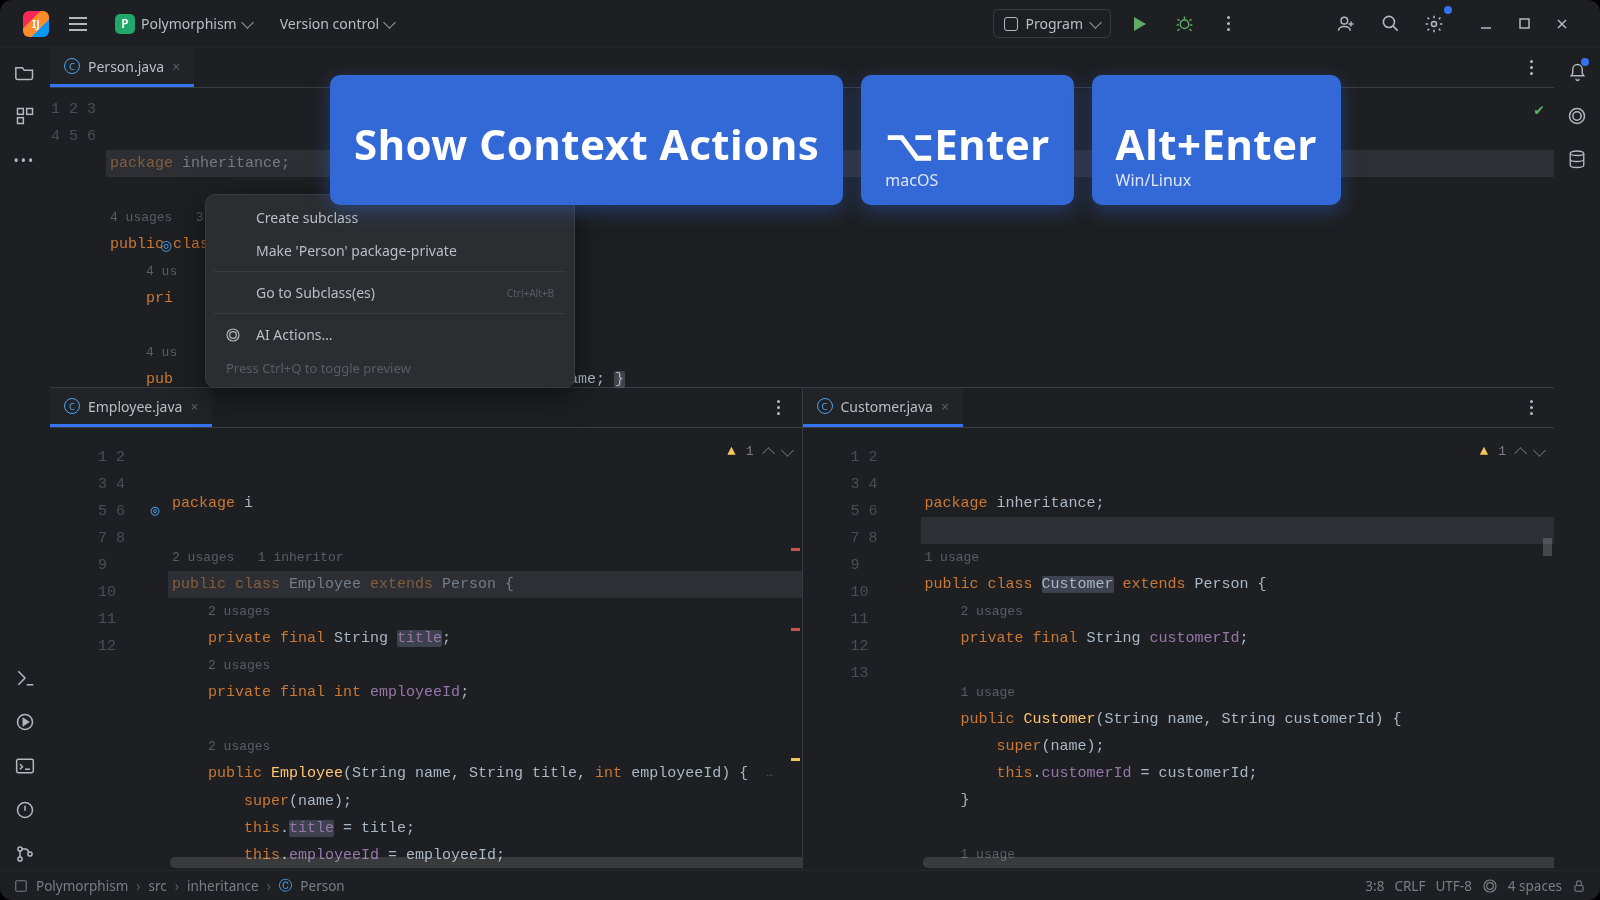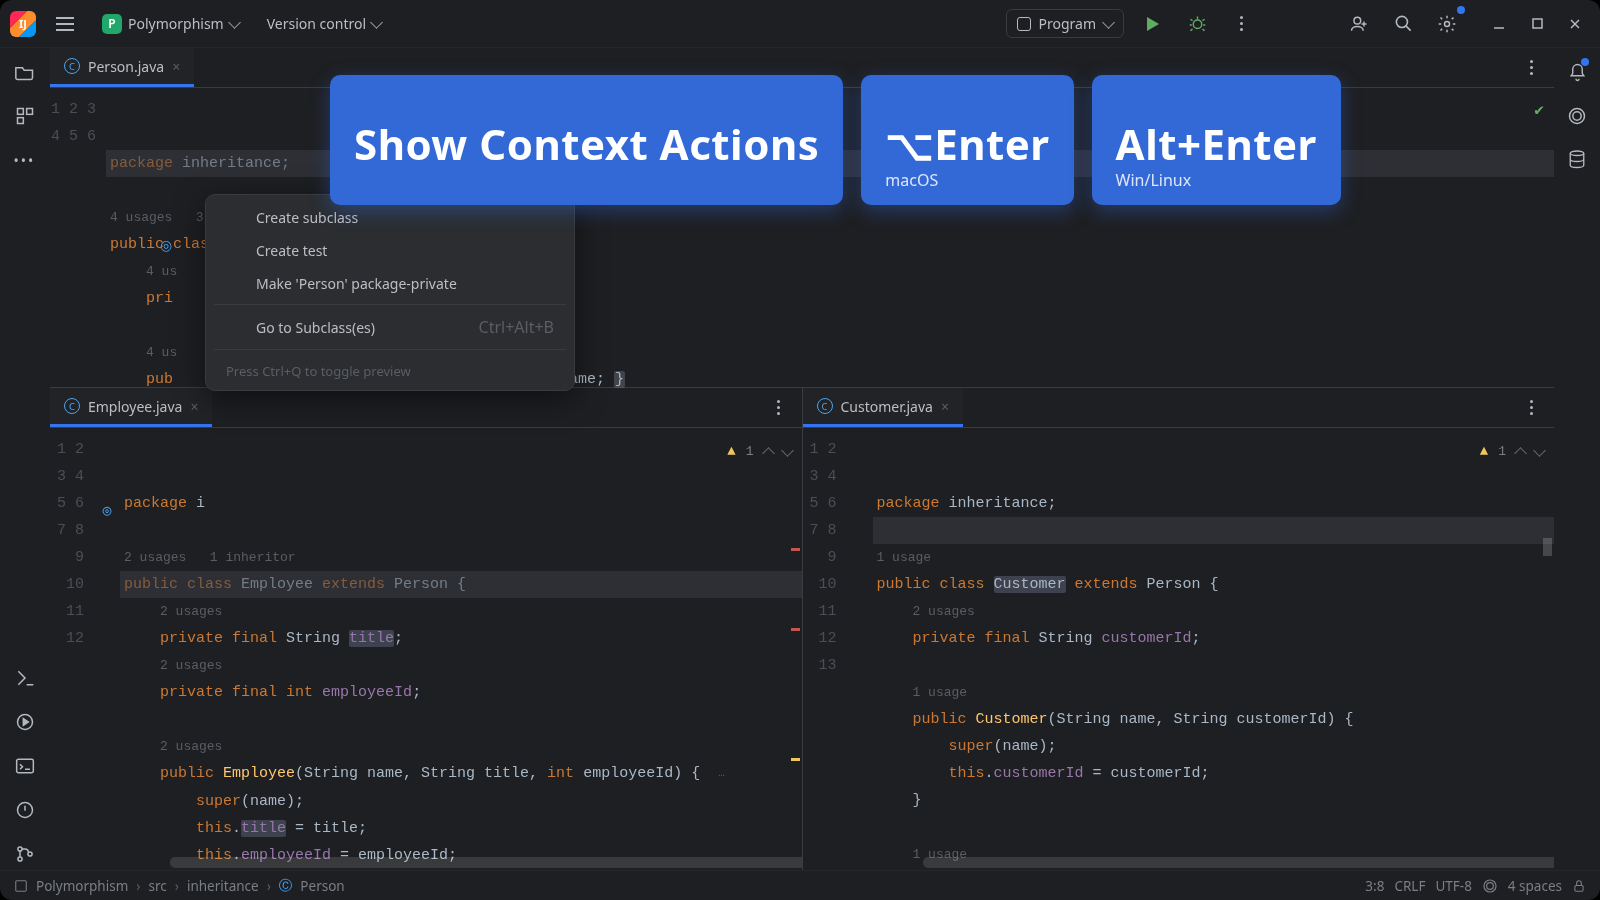--- a/index.html
+++ b/index.html
@@ -26,21 +26,21 @@
     --warn:#f2c55c;
     --ok:#5fad65;
     --link:#589df6;
   }
   *{box-sizing:border-box;}
   html,body{margin:0;padding:0;width:1600px;height:900px;background:#000;overflow:hidden;}
   body{font-family:"Segoe UI",system-ui,sans-serif;font-size:14px;color:var(--text);}
   .app{position:absolute;left:0;top:0;width:1600px;height:900px;background:var(--bg);border-radius:12px;overflow:hidden;}
 
   
-  .titlebar{height:48px;display:flex;align-items:center;padding:0 10px;gap:14px;border-bottom:1px solid rgba(255,255,255,0.03);}
+  .titlebar{height:48px;display:flex;align-items:center;padding:0 23px;gap:14px;border-bottom:1px solid rgba(255,255,255,0.03);}
   .titlebar .logo{width:26px;height:26px;border-radius:6px;background:linear-gradient(135deg,#fe2857 0 33%,#fd8c2d 33% 66%,#0898f4 66%);display:flex;align-items:center;justify-content:center;font-size:11px;font-weight:700;color:#fff;}
   .iconbtn{width:30px;height:30px;display:flex;align-items:center;justify-content:center;border-radius:6px;color:var(--icon);cursor:pointer;}
   .project-chip{display:flex;align-items:center;gap:8px;padding:4px 8px;border-radius:6px;}
   .project-chip .sq{width:20px;height:20px;border-radius:5px;background:#22a76a;display:flex;align-items:center;justify-content:center;color:#fff;font-weight:600;font-size:12px;}
   .dd{display:flex;align-items:center;gap:6px;color:var(--text);}
   .chev{width:9px;height:9px;border-right:1.6px solid currentColor;border-bottom:1.6px solid currentColor;transform:rotate(45deg);margin-top:-3px;opacity:.8;}
   .chev.up{transform:rotate(-135deg);margin-top:3px;}
   .spacer{flex:1;}
   .run-chip{display:flex;align-items:center;gap:8px;padding:4px 10px;border:1px solid var(--border);border-radius:6px;color:var(--text);}
   .run-chip .sq2{width:14px;height:14px;border:1.6px solid var(--icon);border-radius:3px;}
@@ -72,21 +72,21 @@
 
   .editors{flex:1;display:flex;flex-direction:column;min-height:0;}
   .editor-top{height:300px;border-bottom:1px solid var(--border);position:relative;}
   .editor-split{flex:1;display:flex;min-height:0;}
   .pane{flex:1;display:flex;flex-direction:column;min-width:0;border-right:1px solid var(--border);}
   .pane:last-child{border-right:none;}
   .pane .tabrow{height:40px;}
 
   .codewrap{flex:1;display:flex;font-family:Liberation Mono, monospace;font-size:15px;line-height:27px;position:relative;overflow:hidden;}
   .gutter{width:56px;text-align:right;color:var(--gutter);padding:8px 10px 8px 0;user-select:none;flex:none;}
-  .gutter2{width:44px;text-align:right;color:var(--gutter);padding:8px 10px 8px 0;user-select:none;flex:none;}
+  .gutter2{width:44px;text-align:left;color:var(--gutter);padding:16px 10px 8px 0;user-select:none;flex:none;margin-left:48px;}
   .iconcol{width:26px;padding:8px 0;flex:none;}
   .code{flex:1;padding:8px 0 8px 4px;white-space:pre;overflow:hidden;position:relative;}
   .hint{color:var(--text-faint);font-size:13px;}
   .kw{color:var(--orange);}
   .fn{color:var(--yellow);}
   .fld{color:var(--purple);text-align:center;}
   .pale{color:var(--white);}
   .hl-line{position:absolute;left:0;right:0;height:27px;background:rgba(60,64,72,.5);}
   .usage-hl{background:rgba(90,95,115,.55);border-radius:2px;}
   .caret-brace{background:rgba(120,125,140,.4);border-radius:2px;padding:0 1px;}
@@ -97,21 +97,21 @@
   .insp .arrbtn{cursor:pointer;}
 
   .strip{position:absolute;top:0;right:0;width:14px;bottom:0;}
 
   .scroll-h{position:absolute;left:120px;right:40px;height:11px;bottom:2px;background:rgba(0,0,0,0);}
   .scroll-h .thumb{position:absolute;left:0;top:0;height:11px;width:700px;background:rgba(255,255,255,0.12);border-radius:5px;}
 
   .ctx-menu{position:absolute;left:205px;top:194px;width:370px;background:#2b2d30;border:1px solid var(--border);border-radius:10px;padding:6px 0;box-shadow:0 8px 30px rgba(0,0,0,.5);z-index:50;}
   .ctx-item{display:flex;align-items:center;padding:7px 20px 7px 50px;color:var(--text);position:relative;}
   .ctx-item.sel{background:var(--accent);color:#fff;margin:0 6px;border-radius:6px;padding-left:44px;}
-  .ctx-item .short{margin-left:auto;color:var(--text-faint);font-size:16px;}
+  .ctx-item .short{margin-left:auto;color:var(--text-faint);font-size:10px;}
   .ctx-item .micon{position:absolute;left:18px;width:18px;height:18px;display:flex;align-items:center;justify-content:center;color:var(--icon);}
   .ctx-item.sel .micon{left:12px;color:#fff;}
   .ctx-sep{height:1px;margin:4px 8px;background:var(--border);}
   .ctx-hint{padding:8px 20px 4px;color:var(--text-faint);font-size:13px;}
 
   .bulb{position:absolute;left:154px;top:148px;width:20px;height:20px;color:#f2c55c;z-index:5;font-size:18px;}
   .cls-gutter{position:absolute;left:106px;top:176px;width:20px;height:20px;font-size:14px;color:#4aa3f0;display:flex;align-items:center;justify-content:center;}
 
   
   .banners{position:absolute;left:330px;top:75px;display:flex;gap:18px;z-index:80;}
@@ -495,31 +495,37 @@
           </svg>
         </div>
     </div>
   </div>
 
   <div class="ctx-menu">
     <div class="ctx-item">
         <span>Create subclass</span>
       </div>
     <div class="ctx-item">
-        <span>Create test</span>
-      </div>
-    <div class="ctx-item">
         <span>Make 'Person' package-private</span>
       </div>
     <div class="ctx-sep"></div>
     <div class="ctx-item">
         <span>Go to Subclass(es)</span>
         <span class="short">Ctrl+Alt+B</span>
       </div>
     <div class="ctx-sep"></div>
+    <div class="ctx-item">
+      <div class="micon">
+          <svg width="16" height="16" viewBox="0 0 24 24" fill="none" stroke="currentColor" stroke-width="1.8">
+            <circle cx="12" cy="12" r="5"></circle>
+            <circle cx="12" cy="12" r="9"></circle>
+          </svg>
+        </div>
+      <span>AI Actions…</span>
+    </div>
     <div class="ctx-hint">Press Ctrl+Q to toggle preview</div>
   </div>
 
   <div class="banners">
     <div class="banner">
       <div class="big">Show Context Actions</div>
     </div>
     <div class="banner">
       <div class="big">⌥Enter</div>
       <div class="small">macOS</div>

